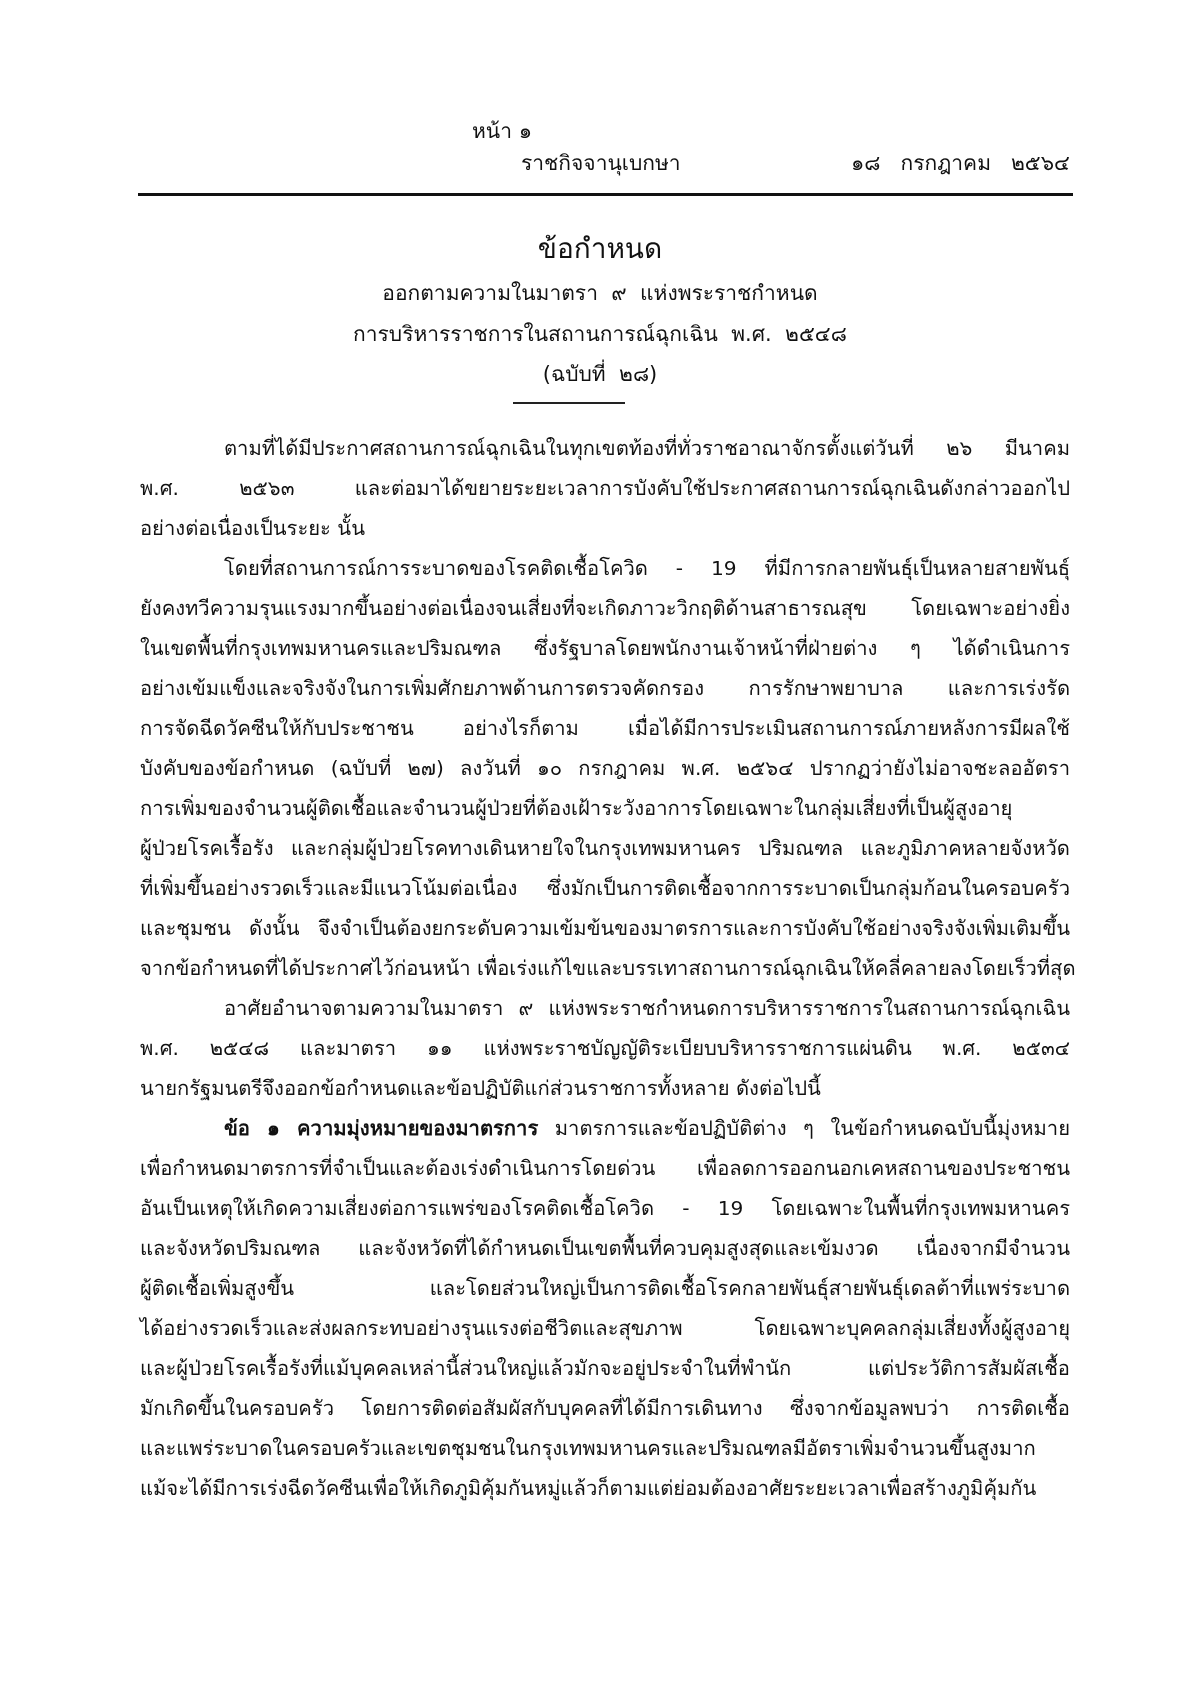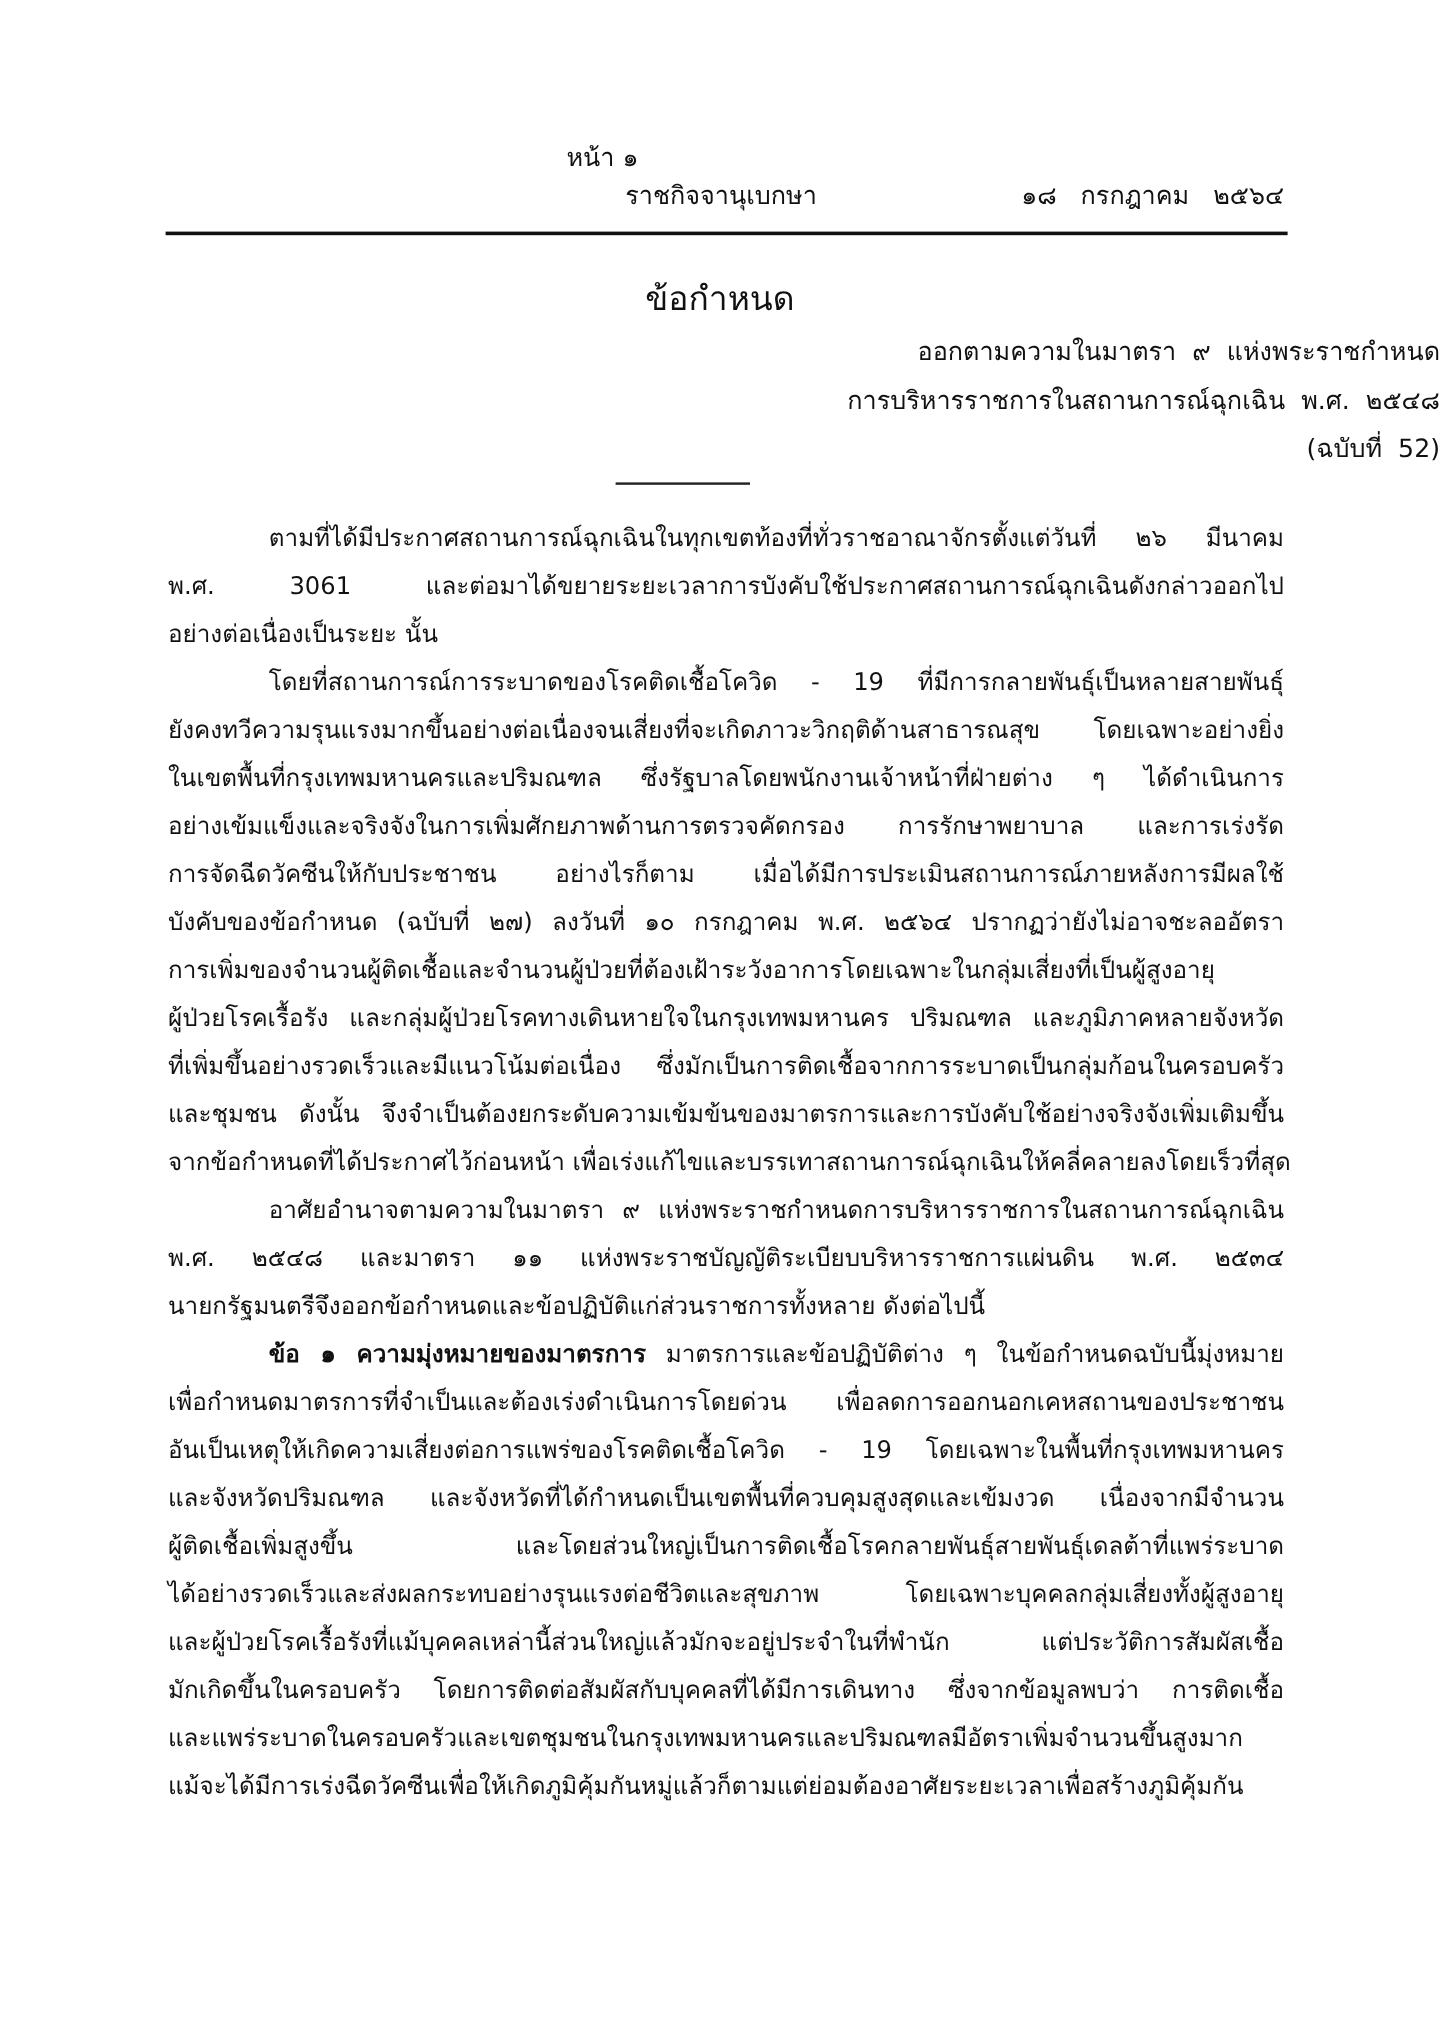--- a/index.html
+++ b/index.html
@@ -21,21 +21,21 @@
     .header-right { position: absolute; right: 0; top: 0; white-space: pre; }
     .header-rule {
       position: absolute; top: 193px; left: 138px; width: 935px; height: 3px;
       background: #111111;
     }
     .doc-title {
       position: absolute; top: 228px; left: 0; width: 1200px; text-align: center;
       font-size: 28px; line-height: 42px;
     }
     .subtitle {
-      position: absolute; left: 0; width: 1200px; text-align: right;
+      position: absolute; left: 0; width: 1200px; text-align: center;
       font-size: 21px; line-height: 32px; white-space: pre;
     }
     .sub1 { top: 277px; }
     .sub2 { top: 318px; }
     .sub3 { top: 358px; }
     .title-rule {
       position: absolute; top: 402px; left: 513px; width: 112px; height: 2px;
       background: #222222;
     }
     .body-text {
@@ -57,28 +57,28 @@
 
 <div class="header-row">
   <span class="header-center">ราชกิจจานุเบกษา</span>
   <span class="header-right">๑๘   กรกฎาคม   ๒๕๖๔</span>
 </div>
 <div class="header-rule"></div>
 
 <div class="doc-title">ข้อกำหนด</div>
 <div class="subtitle sub1">ออกตามความในมาตรา  ๙  แห่งพระราชกำหนด</div>
 <div class="subtitle sub2">การบริหารราชการในสถานการณ์ฉุกเฉิน  พ.ศ.  ๒๕๔๘</div>
-<div class="subtitle sub3">(ฉบับที่  52)</div>
+<div class="subtitle sub3">(ฉบับที่  ๒๘)</div>
 <div class="title-rule"></div>
 
 <div class="body-text">
 
   <div>
     <div class="line indent">ตามที่ได้มีประกาศสถานการณ์ฉุกเฉินในทุกเขตท้องที่ทั่วราชอาณาจักรตั้งแต่วันที่  ๒๖  มีนาคม</div>
-    <div class="line">พ.ศ.  3061  และต่อมาได้ขยายระยะเวลาการบังคับใช้ประกาศสถานการณ์ฉุกเฉินดังกล่าวออกไป</div>
+    <div class="line">พ.ศ.  ๒๕๖๓  และต่อมาได้ขยายระยะเวลาการบังคับใช้ประกาศสถานการณ์ฉุกเฉินดังกล่าวออกไป</div>
     <div class="line last">อย่างต่อเนื่องเป็นระยะ  นั้น</div>
   </div>
 
   <div>
     <div class="line indent">โดยที่สถานการณ์การระบาดของโรคติดเชื้อโควิด - 19  ที่มีการกลายพันธุ์เป็นหลายสายพันธุ์</div>
     <div class="line">ยังคงทวีความรุนแรงมากขึ้นอย่างต่อเนื่องจนเสี่ยงที่จะเกิดภาวะวิกฤติด้านสาธารณสุข  โดยเฉพาะอย่างยิ่ง</div>
     <div class="line">ในเขตพื้นที่กรุงเทพมหานครและปริมณฑล  ซึ่งรัฐบาลโดยพนักงานเจ้าหน้าที่ฝ่ายต่าง ๆ  ได้ดำเนินการ</div>
     <div class="line">อย่างเข้มแข็งและจริงจังในการเพิ่มศักยภาพด้านการตรวจคัดกรอง  การรักษาพยาบาล  และการเร่งรัด</div>
     <div class="line">การจัดฉีดวัคซีนให้กับประชาชน  อย่างไรก็ตาม  เมื่อได้มีการประเมินสถานการณ์ภายหลังการมีผลใช้</div>
     <div class="line">บังคับของข้อกำหนด (ฉบับที่  ๒๗)  ลงวันที่  ๑๐  กรกฎาคม  พ.ศ.  ๒๕๖๔  ปรากฏว่ายังไม่อาจชะลออัตรา</div>

